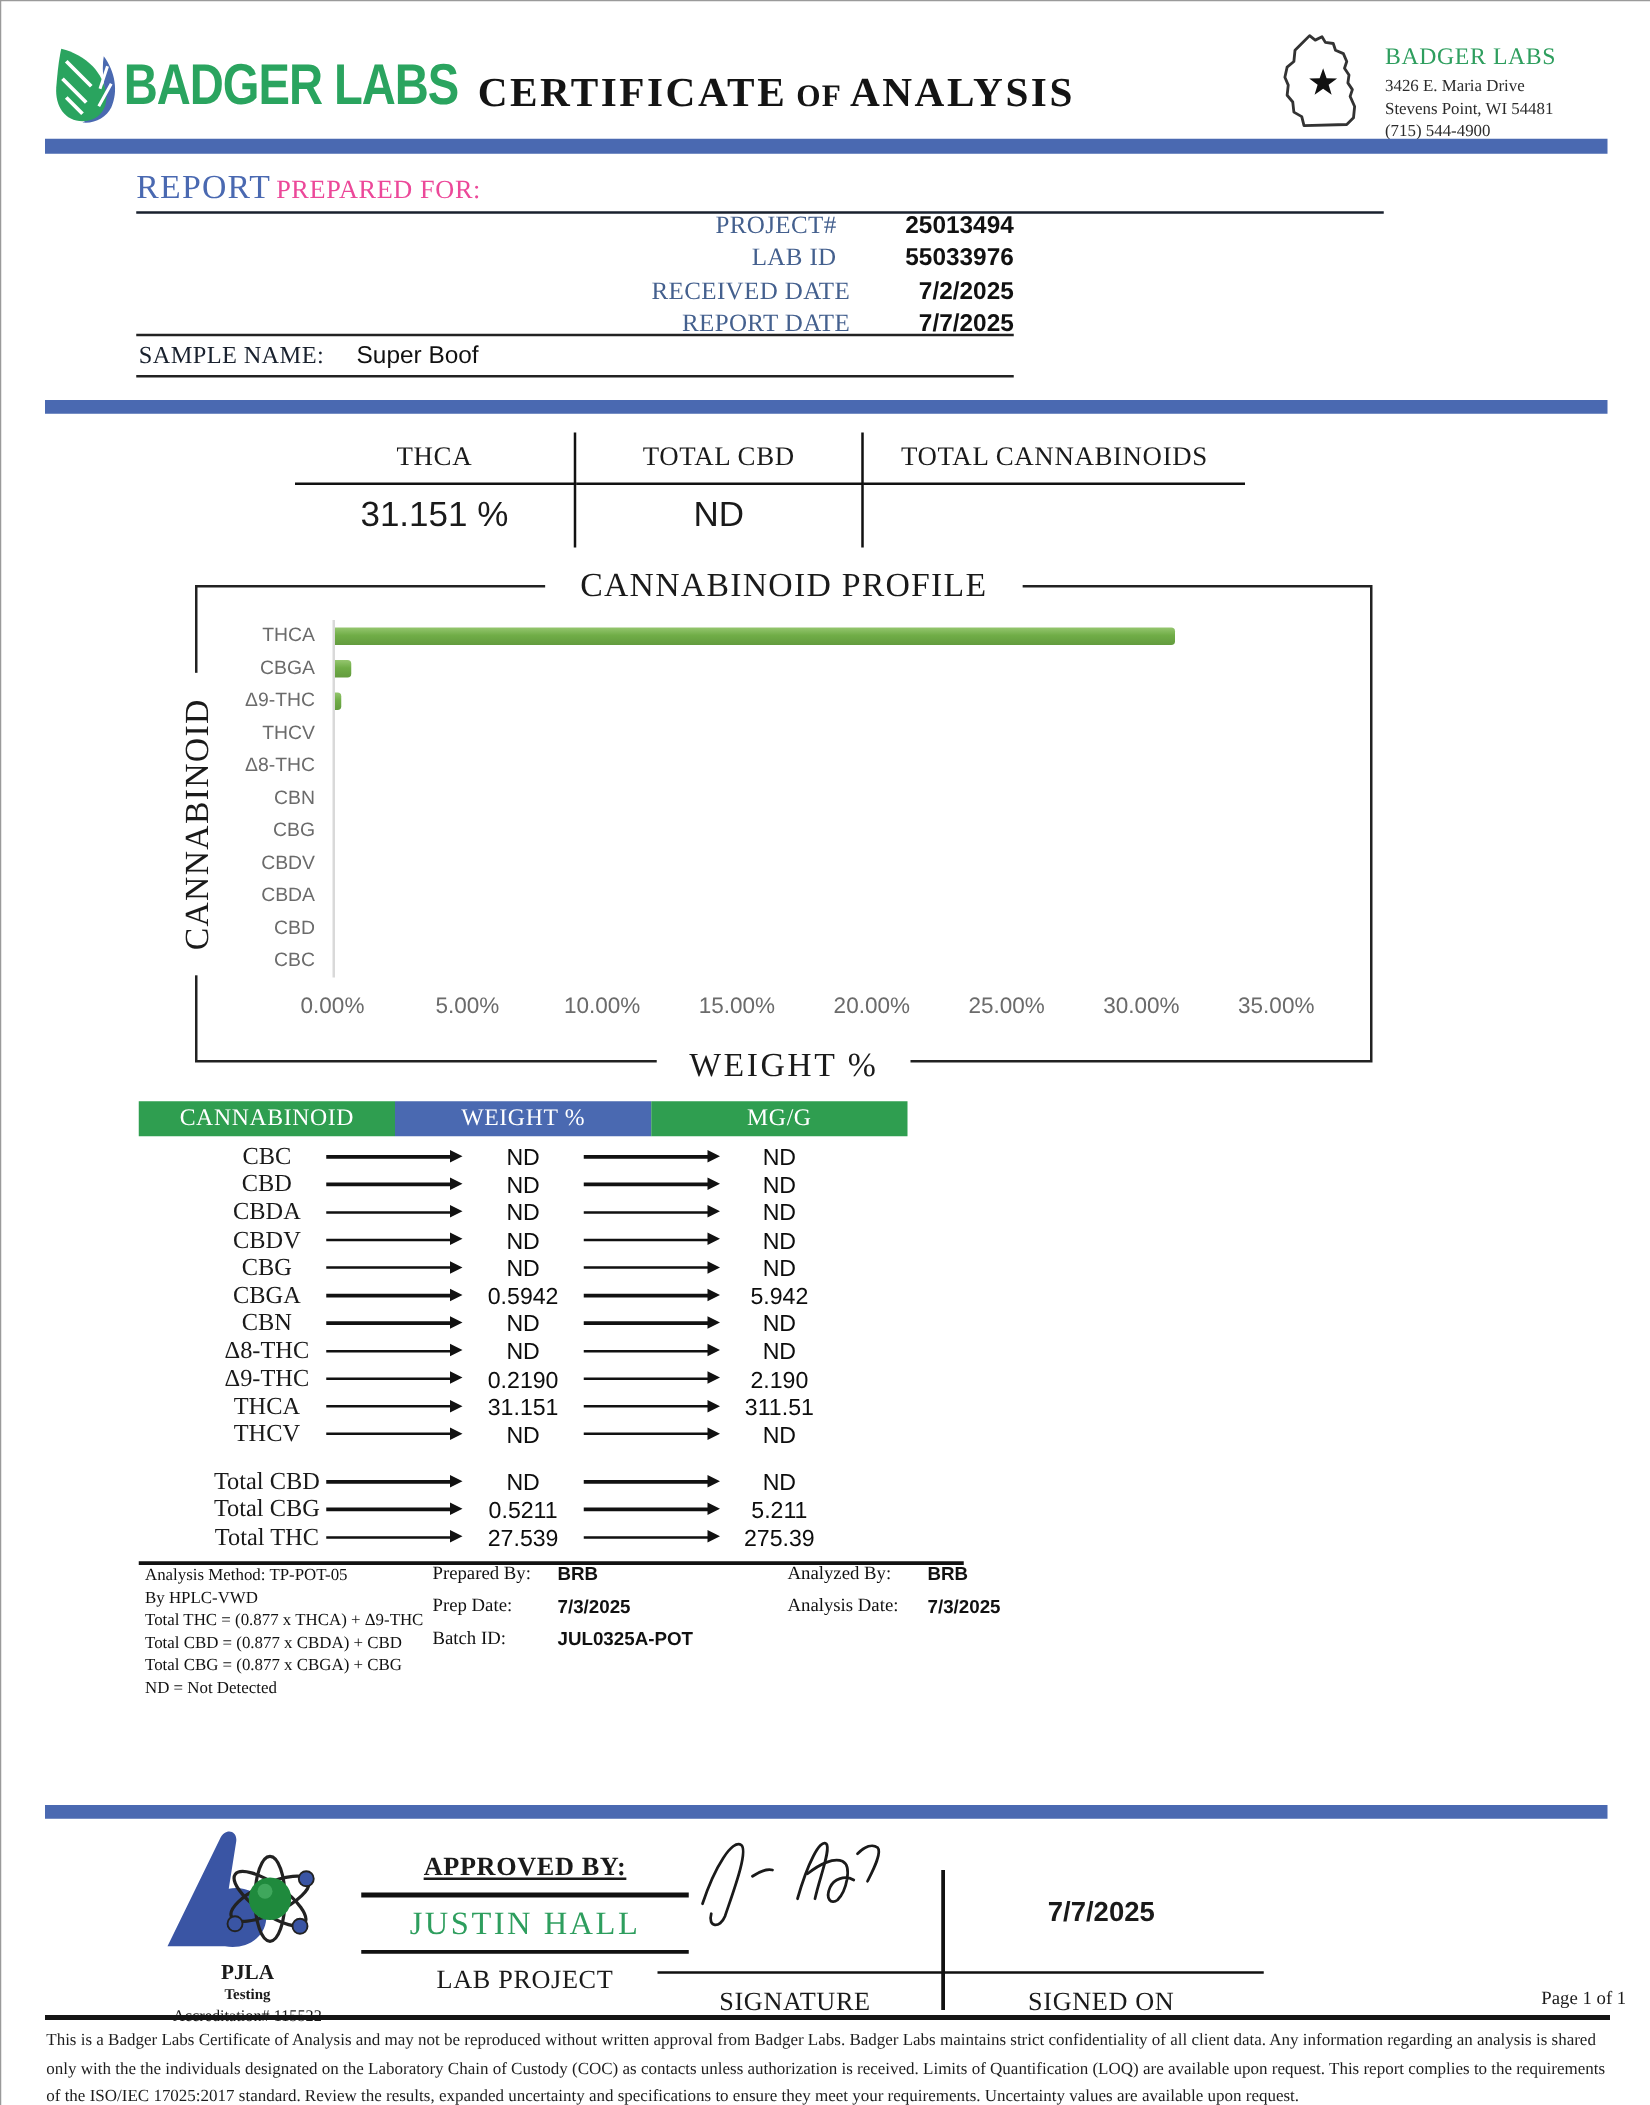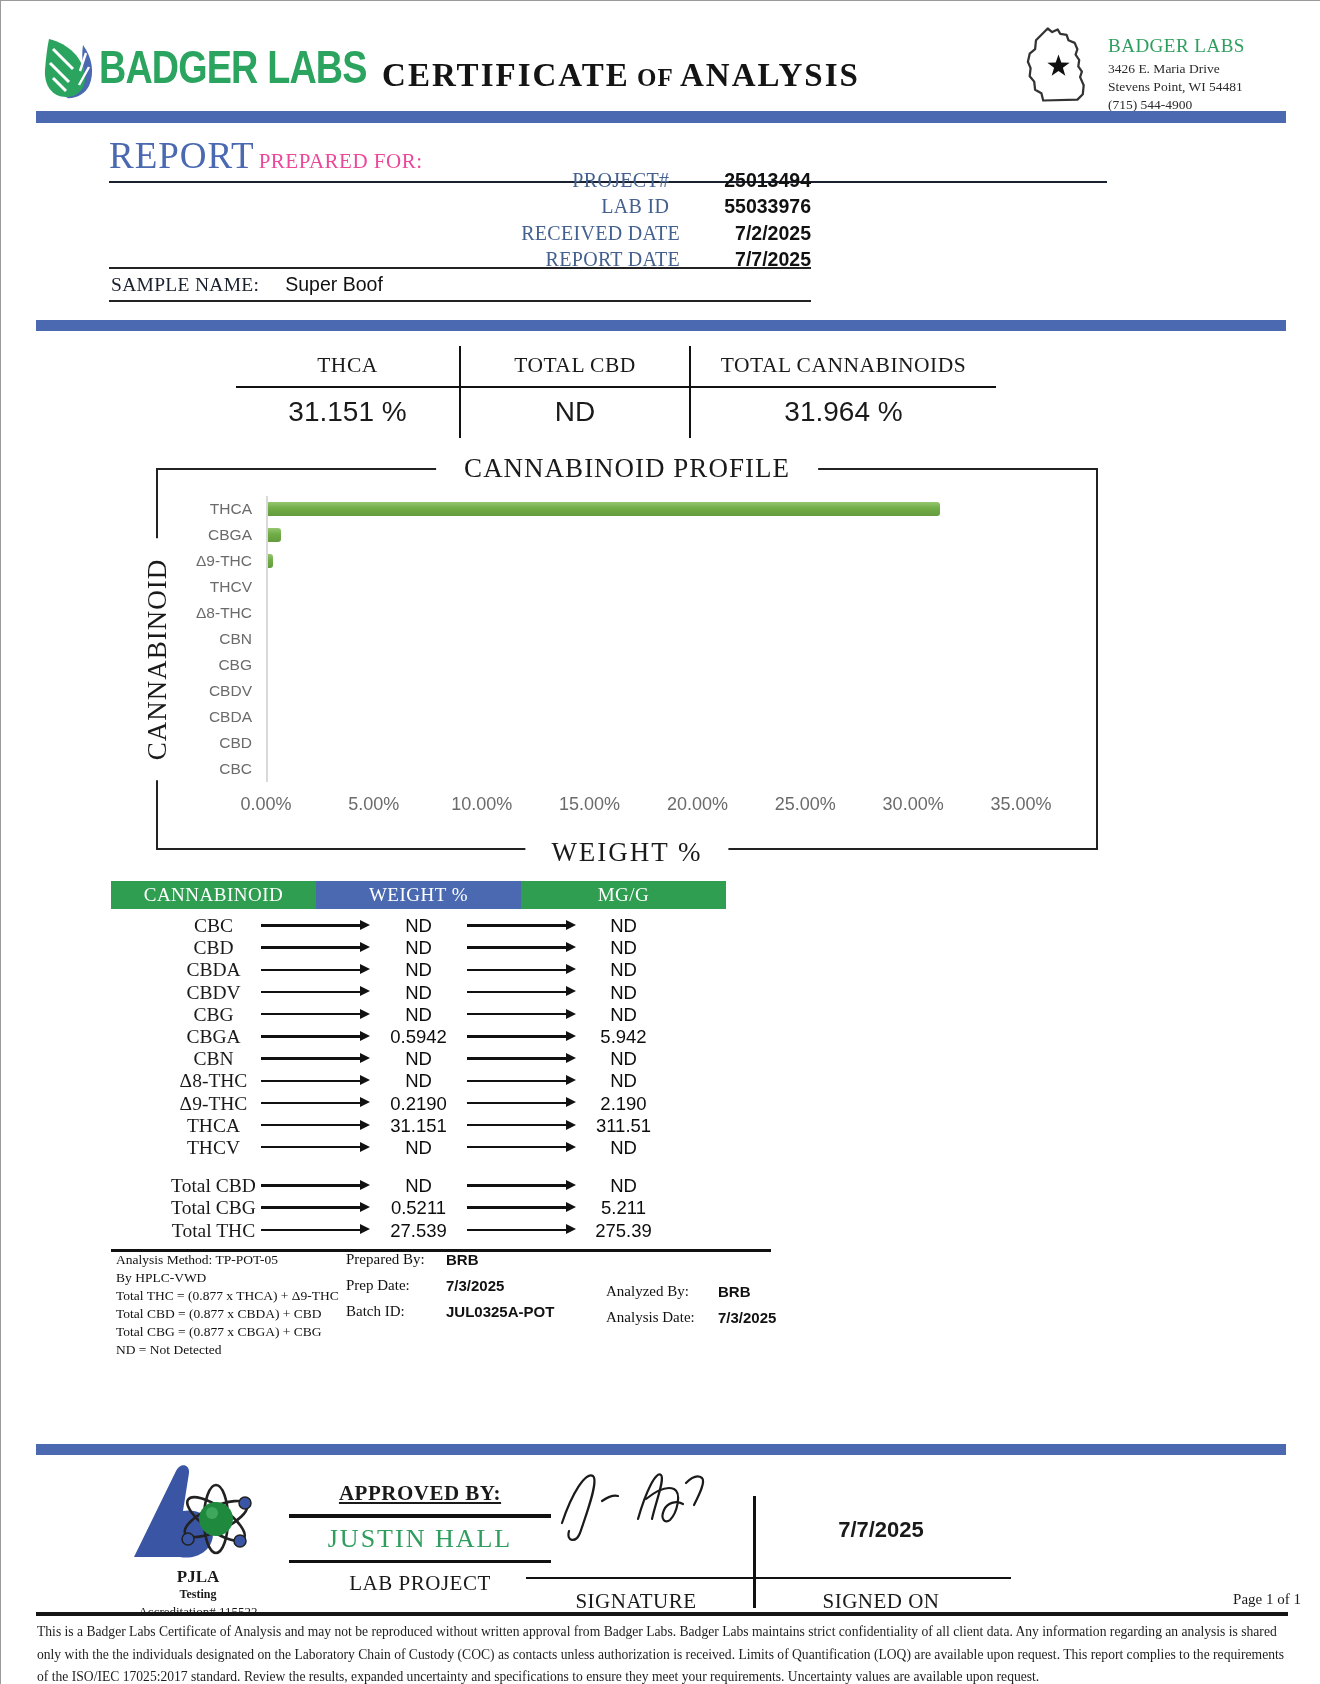--- a/index.html
+++ b/index.html
@@ -19,21 +19,21 @@
   .wi-block { position:absolute; right:38px; top:22px; display:flex; align-items:flex-start; }
   .wi-addr { padding-top:12px; width:175px; }
   .wi-lab-name { color:#2e9e5e; font-size:19px; letter-spacing:0.5px; margin-bottom:3px; }
   .wi-line { font-size:13.5px; color:#2b2b2b; line-height:1.35; }
 
   .blue-bar { position:absolute; left:35px; width:1250px; height:12px; background:var(--blue,#4a69b1); }
   .bar1 { top:110px; } .bar2 { top:319px; height:11px; } .bar3 { top:1443px; height:11px; }
 
   
   .rep-head { position:absolute; left:108px; top:133px; width:998px; border-bottom:2.5px solid #19212e; padding-bottom:4px; }
-  .rep-blue { color:var(--blue,#4a69b1); font-size:37px; letter-spacing:1px; }
+  .rep-blue { color:var(--blue,#4a69b1); font-size:27px; letter-spacing:1px; }
   .rep-rest { font-size:21px; letter-spacing:0.5px; color:#ec4899; }
   .fields { position:absolute; left:108px; top:166px; width:702px; }
   .frow { display:flex; height:26.5px; align-items:center;gap:42px; }
   .flabel { width:592px; text-align:right; font-size:20px; color:#44608e; letter-spacing:0.3px; }
   .fvalue { padding-left:13px; font-family:"Liberation Sans", sans-serif; font-weight:bold; font-size:19.5px; color:#111; }
   .rule-mid { position:absolute; left:108px; width:702px; height:2px; background:#222; }
   .r1 { top:266px; } .r2 { top:299px; }
   .sample-row { position:absolute; left:110px; top:272px; }
   .sample-label { font-size:19.5px; color:#19212e; letter-spacing:0.3px; }
   .sample-value { font-family:"Liberation Sans", sans-serif; font-size:19.5px; color:#111; margin-left:22px; }
@@ -79,21 +79,21 @@
   .arr { position:absolute; top:9.2px; width:100px; height:2.4px; background:#111; }
   .arr::after { content:""; position:absolute; right:-9px; top:-4.3px; width:0; height:0;
     border-left:10px solid #111; border-top:5.5px solid transparent; border-bottom:5.5px solid transparent; }
   .a1 { left:150px; } .a2 { left:356px; }
   .rt-totals { margin-top:16px; }
   .rt-rule { width:660px; height:3px; background:#111; margin-top:7px; }
 
   
   .fn-left { position:absolute; left:115px; top:1250px; width:270px; font-size:13.5px; line-height:1.34; color:#111; }
   .fn-mid { position:absolute; left:345px; top:1250px; }
-  .fn-right { position:absolute; left:605px; top:1250px;margin-top:32px; }
+  .fn-right { position:absolute; left:629px; top:1250px; }
   .fn-row { display:flex; margin-bottom:9px; }
   .fn-label { font-size:15px; width:100px; color:#111; }
   .fn-label.wide { width:112px; }
   .fn-value { font-family:"Liberation Sans", sans-serif; font-size:15px; font-weight:600; color:#111; }
 
   
   .pjla { position:absolute; left:122px; top:1460px; width:150px; text-align:center; }
   .pjla-name { font-weight:bold; font-size:17px; margin-top:2px; }
   .pjla-sub { font-weight:bold; font-size:12px; }
   .pjla-acc { font-size:13px; margin-top:2px; white-space:nowrap; }
@@ -180,21 +180,20 @@
   <div class="rule-mid r2"></div>
 
   <div class="blue-bar bar2"></div>
 
   <div class="summary" id="summary-grid">
       <div class="sum-h sum-br">THCA</div>
       <div class="sum-h sum-br">TOTAL CBD</div>
       <div class="sum-h">TOTAL CANNABINOIDS</div>
       <div class="sum-v sum-br">31.151 %</div>
       <div class="sum-v sum-br">ND</div>
-      <div class="sum-v">31.964 %</div>
     </div>
 
   <div class="chart-box">
     <span class="chart-title">CANNABINOID PROFILE</span>
     <div class="chart-ylab">
         <span>CANNABINOID</span>
       </div>
     <div class="chart-inner">
       <div class="crows" id="chart-rows">
           <div class="crow">

